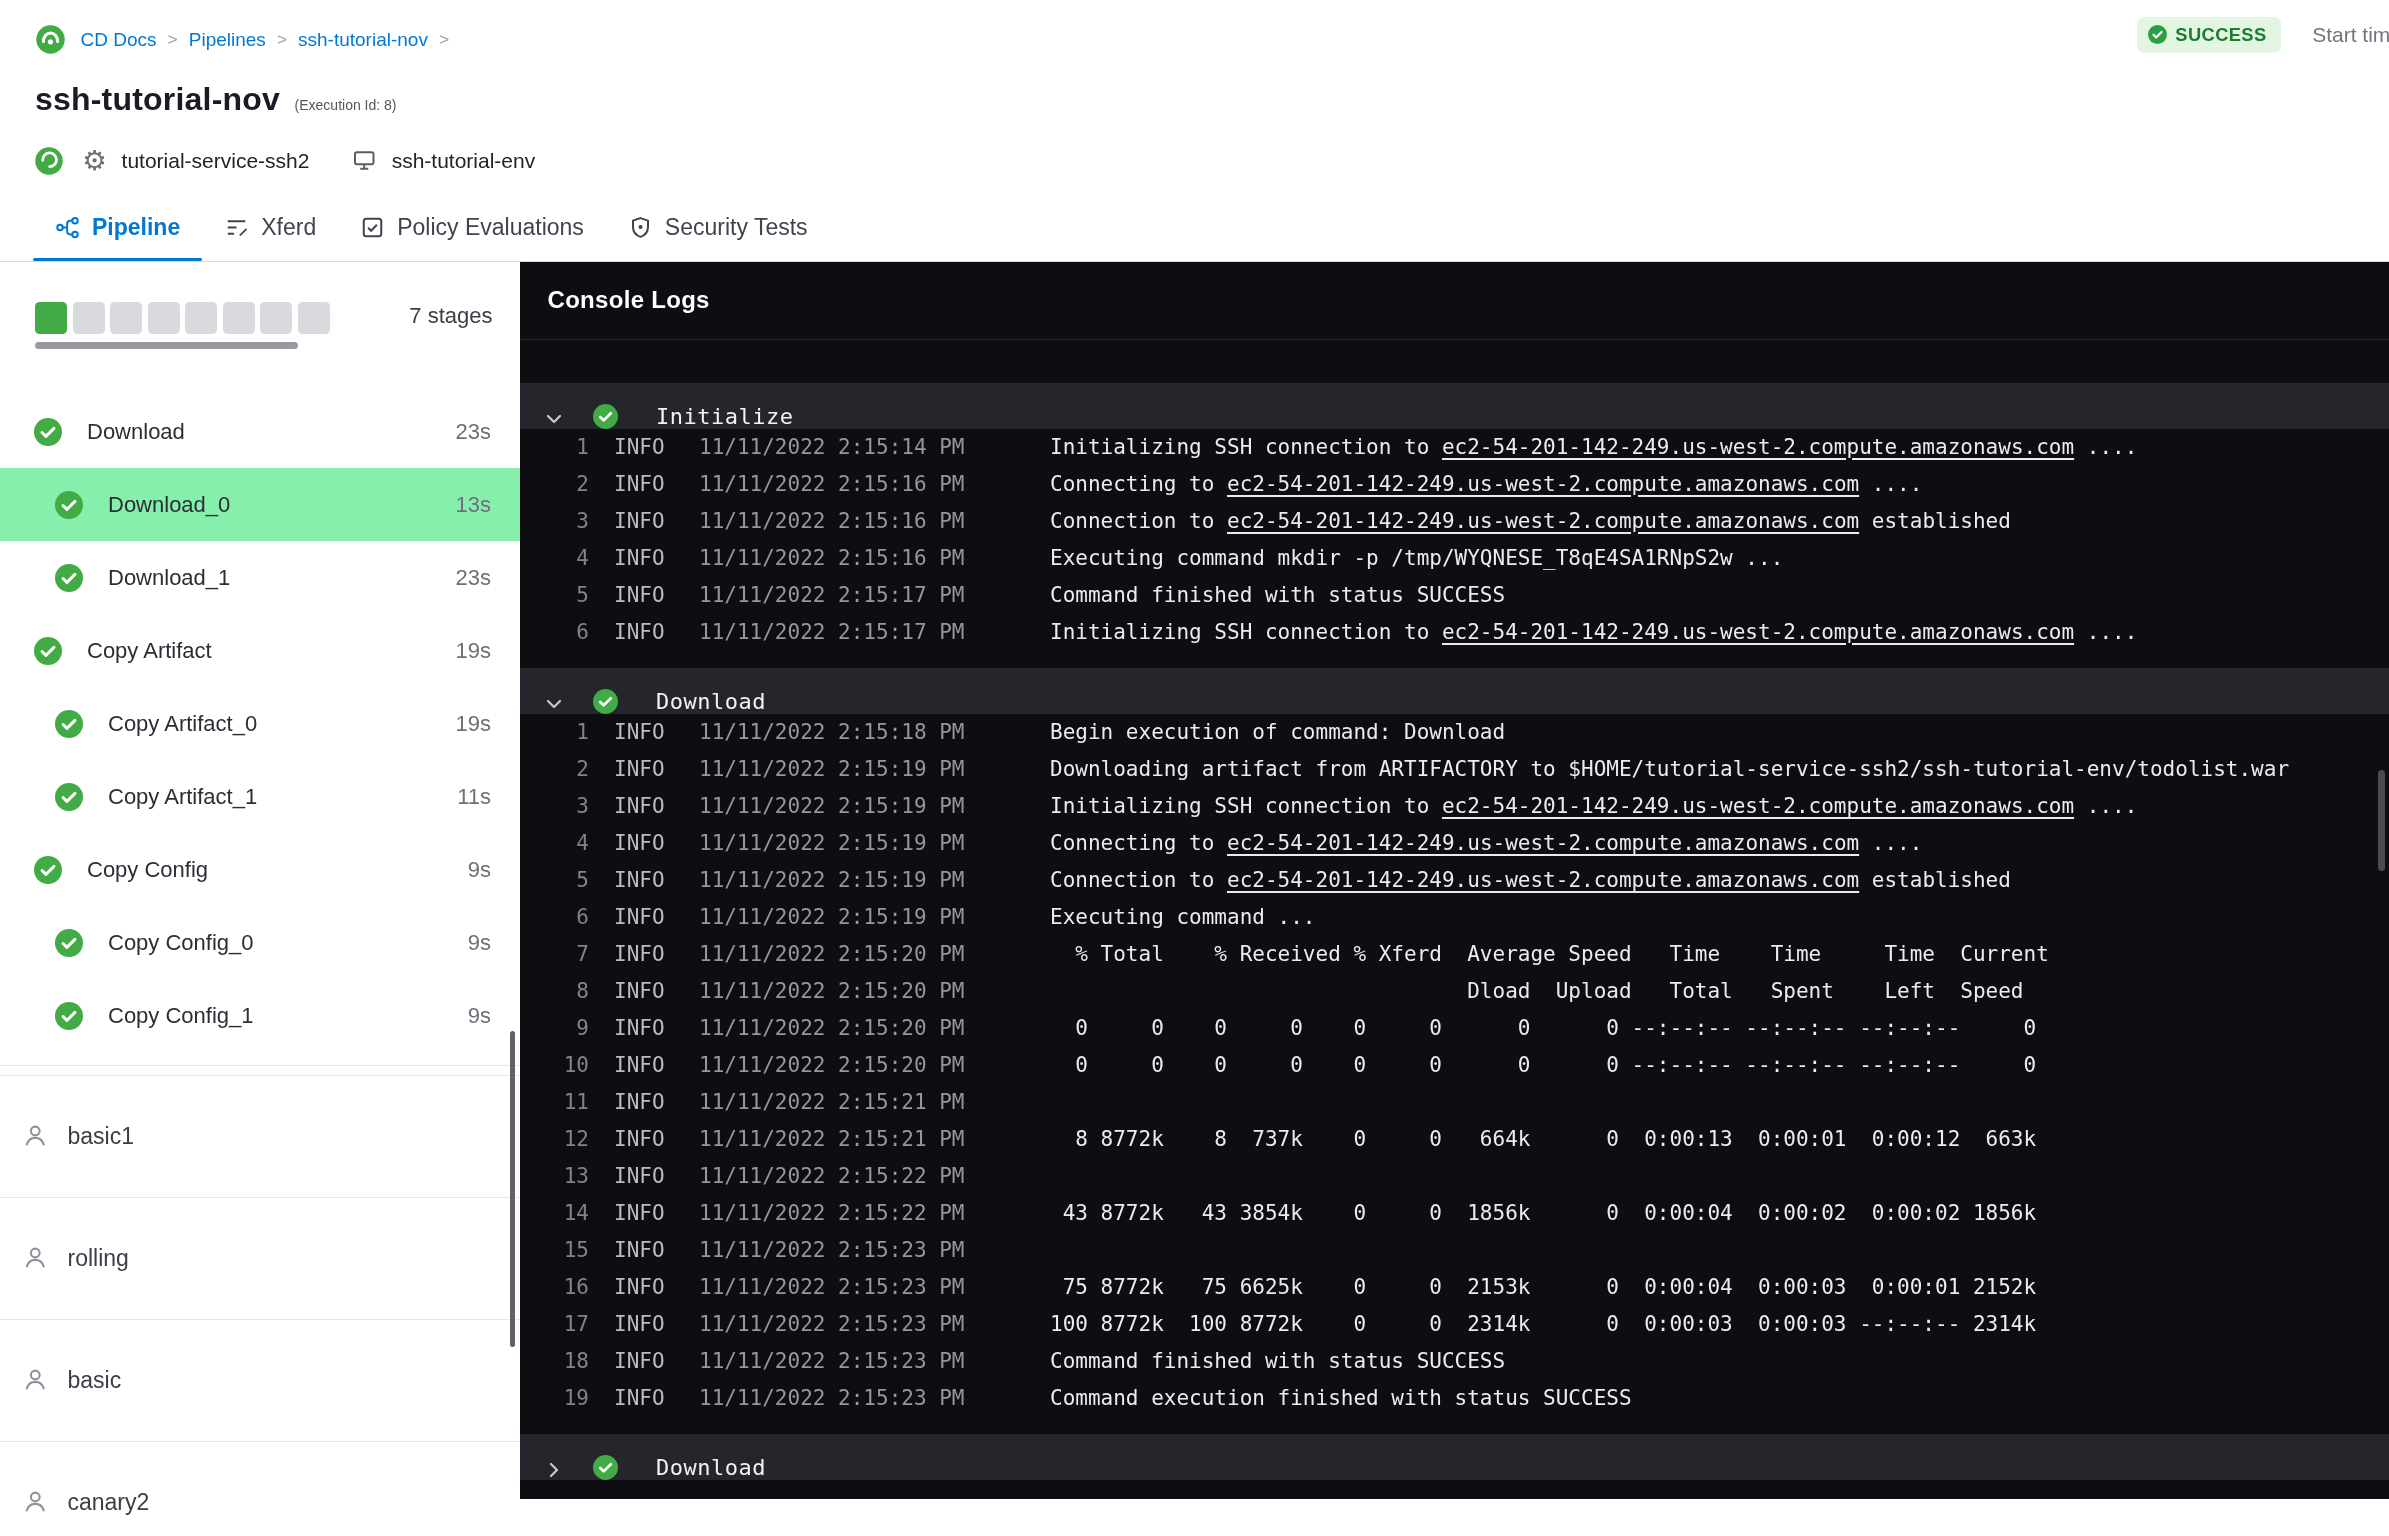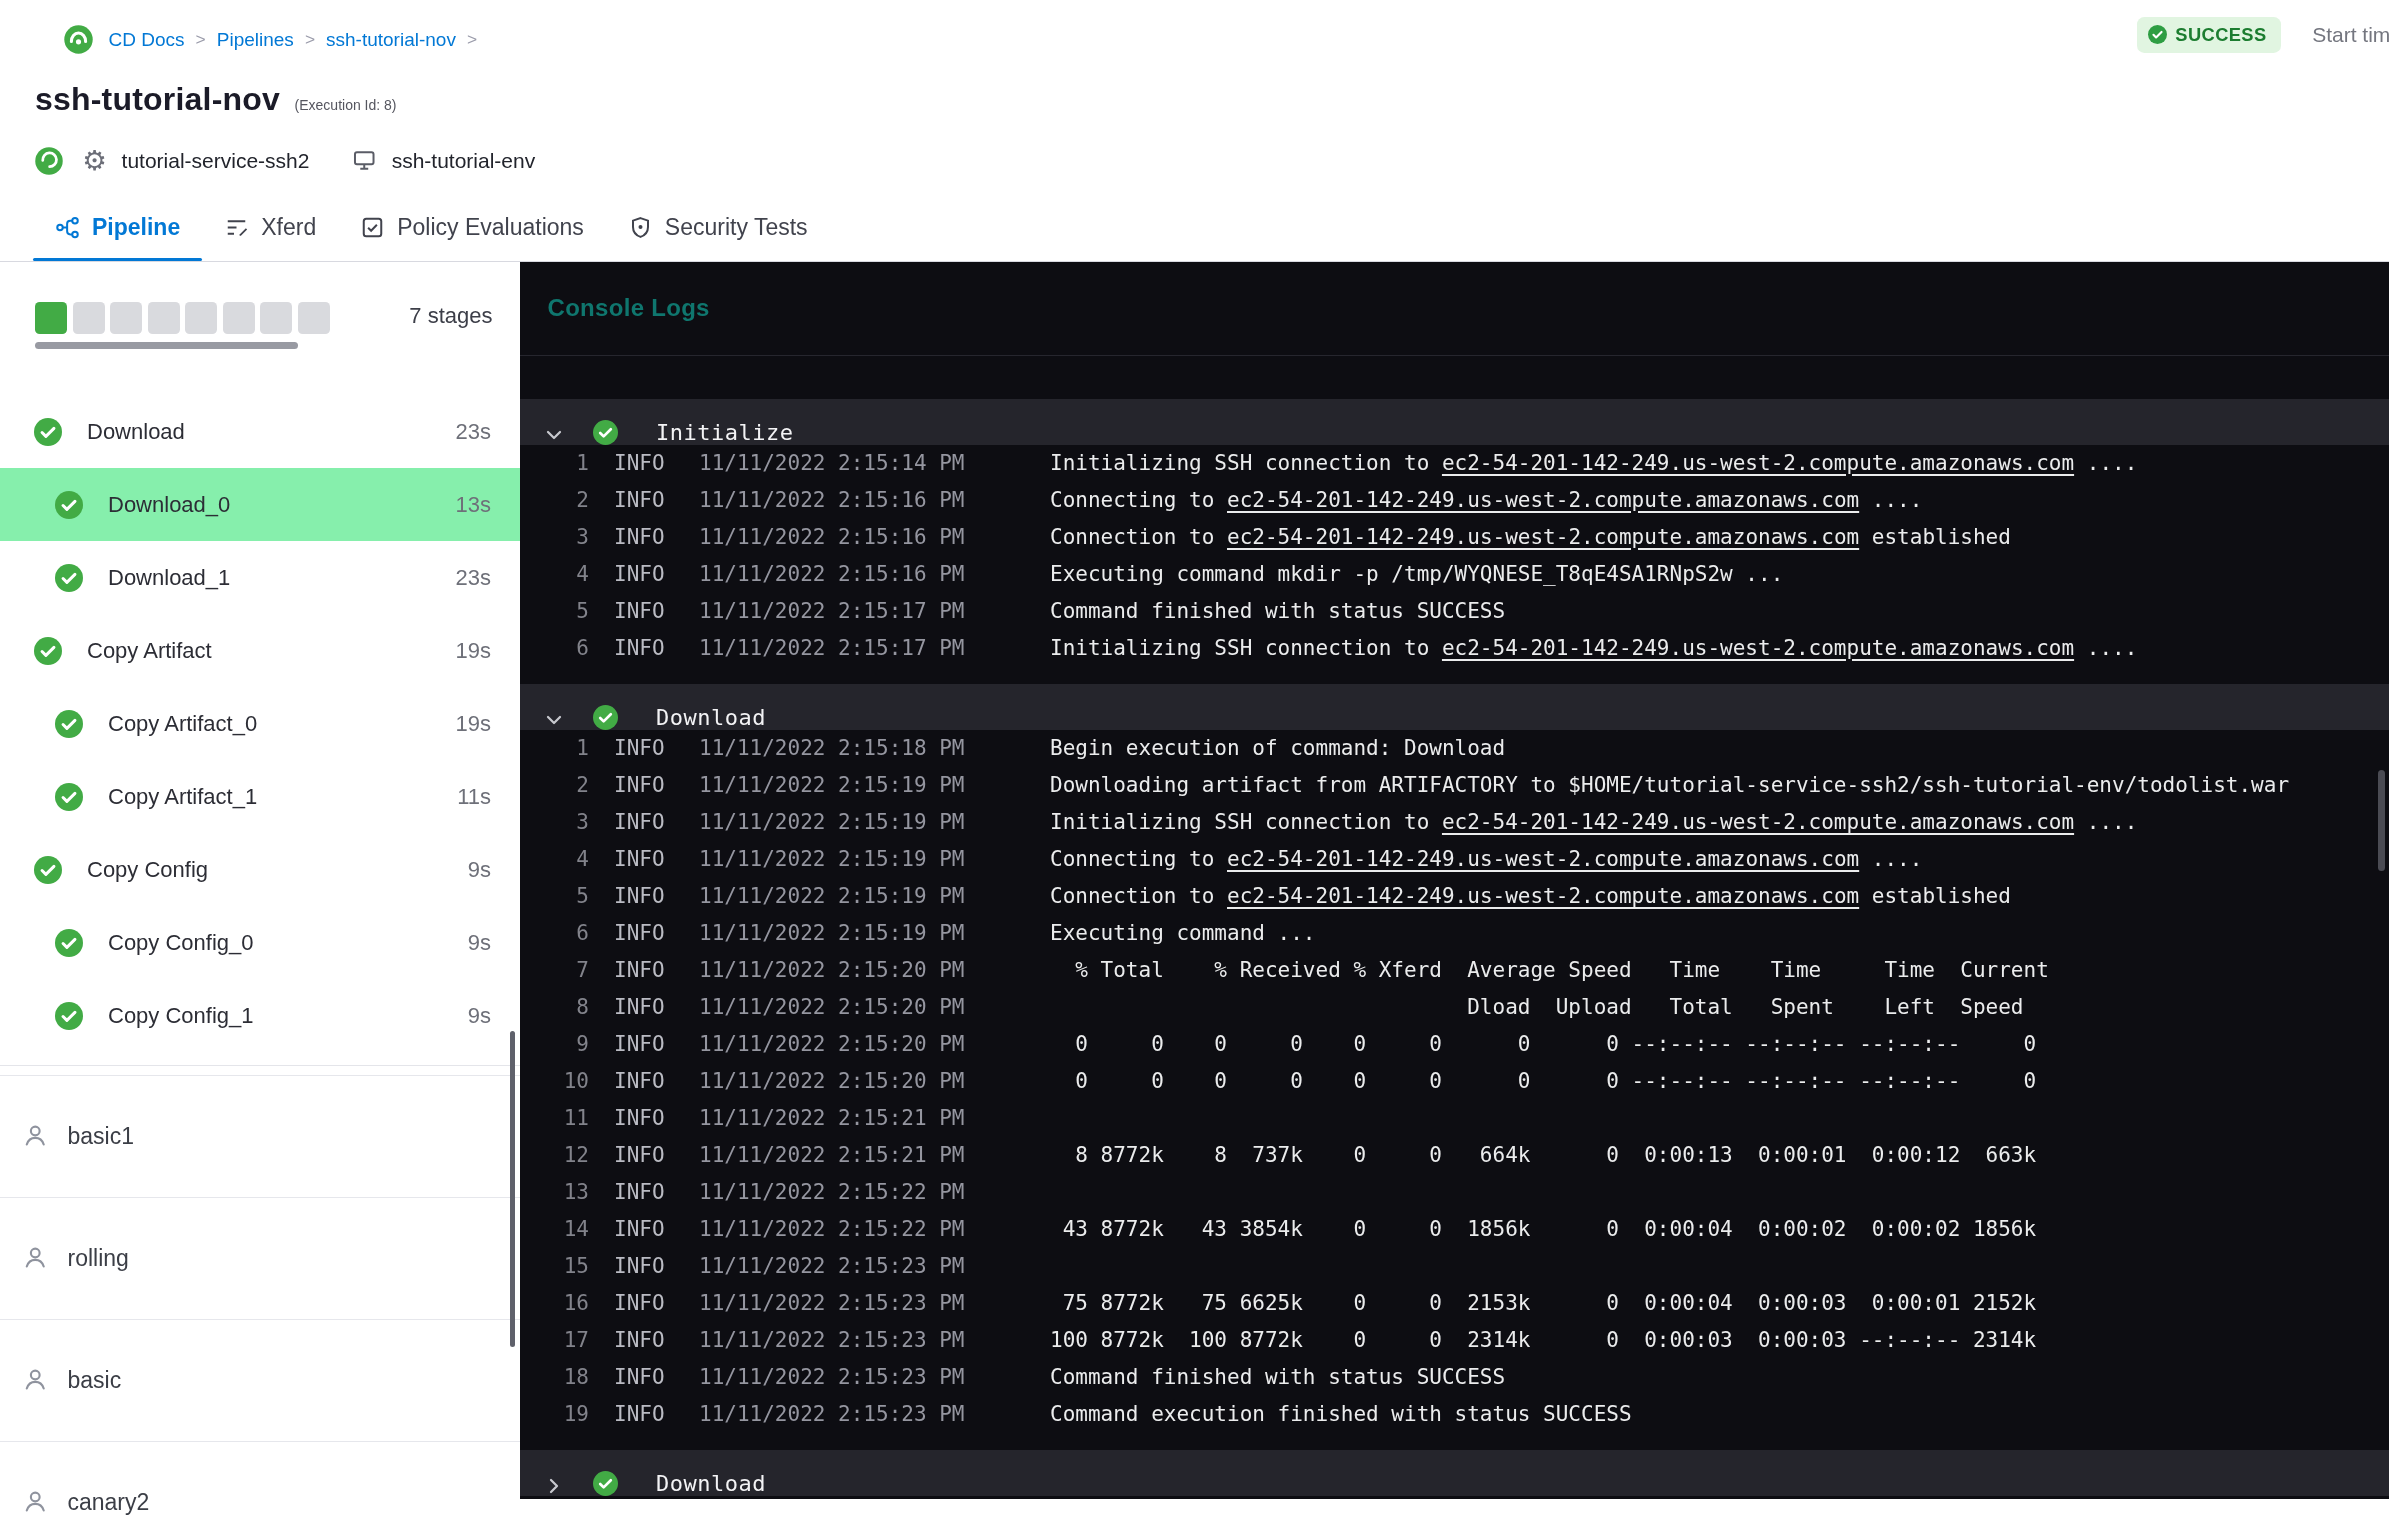--- a/index.html
+++ b/index.html
@@ -1,21 +1,21 @@
 <!DOCTYPE html>
 <html style="font-size:14.6px"><head>
 <meta charset="utf-8">
 <style>
   * { box-sizing: border-box; margin: 0; padding: 0; }
   html,body { width: 2389px; height: 1536px; overflow: hidden; background:#fff;
               font-family:"Liberation Sans", sans-serif; }
 
   
   .topbar { position:relative; background:#fff; }
-  .breadcrumb-row { display:flex; align-items:center; padding:22px 0 0 35px; height:57px; position:relative;margin-left:28px; }
+  .breadcrumb-row { display:flex; align-items:center; padding:22px 0 0 35px; height:57px; position:relative; }
   .logo { width:31px; height:31px; display:block; }
   .crumbs { display:flex; align-items:center; margin-left:14.6px; font-size:19px; }
   .crumb { color:#0278d5; cursor:pointer; }
   .crumb-sep { color:#9b9cab; margin:0 11px; font-size:17.4px; }
   .top-right { position:absolute; right:0; top:16.5px; display:flex; align-items:center; gap:31px; }
   .badge { display:flex; align-items:center; gap:8.2px; background:#e1f5e1; color:#1c7d30;
            font-size:18.3px; font-weight:bold; letter-spacing:0.4px; padding:7.3px 14.6px 7.3px 11px; border-radius:7.3px; }
   .badge svg { width:19px; height:19px; }
   .start-time { color:#74767f; font-size:21px; margin-right:-13px; white-space:nowrap; }
 
@@ -63,22 +63,22 @@
   .other-row { height:122px; display:flex; align-items:center; padding-left:22px; gap:19px;
                border-top:0.9px solid #e6e7ec; cursor:pointer; }
   .other-row svg { width:26.5px; height:26.5px; }
   .other-label { font-size:23px; color:#3b3e46;text-align:right; }
 
   .side-scrollbar { position:absolute; right:4.6px; top:769px; width:5.5px; height:316px;
                     background:#5f616b; border-radius:2.7px; cursor:pointer; }
 
   
   .console { flex:1; background:#0d0d12; position:relative; overflow:hidden; }
-  .console-header { height:94px; display:flex; align-items:center; padding-left:27.5px;
-                    color:#0f766e; font-size:24px; font-weight:bold; letter-spacing:0.3px;
+  .console-header { height:78px; display:flex; align-items:center; padding-left:27.5px;
+                    color:#ffffff; font-size:24px; font-weight:bold; letter-spacing:0.3px;
                     border-bottom:0.9px solid #26262e; }
   .console-body { padding-top:43px; }
   .section { margin-bottom:17.4px; }
   .section-header { height:46px; background:#25252c; display:flex; align-items:flex-end;
                     padding-left:24px; cursor:pointer; }
   .chev { width:20px; height:20px; display:flex; align-items:center; cursor:pointer; flex:none; }
   .chev svg { width:20px; height:20px; }
   .section-header .check-svg { width:25px; height:25px; margin-left:29px; }
   .section-name { font-family:"DejaVu Sans Mono", monospace; font-size:22px; color:#f3f3f5;
                   margin-left:38px; letter-spacing:0.5px; }

